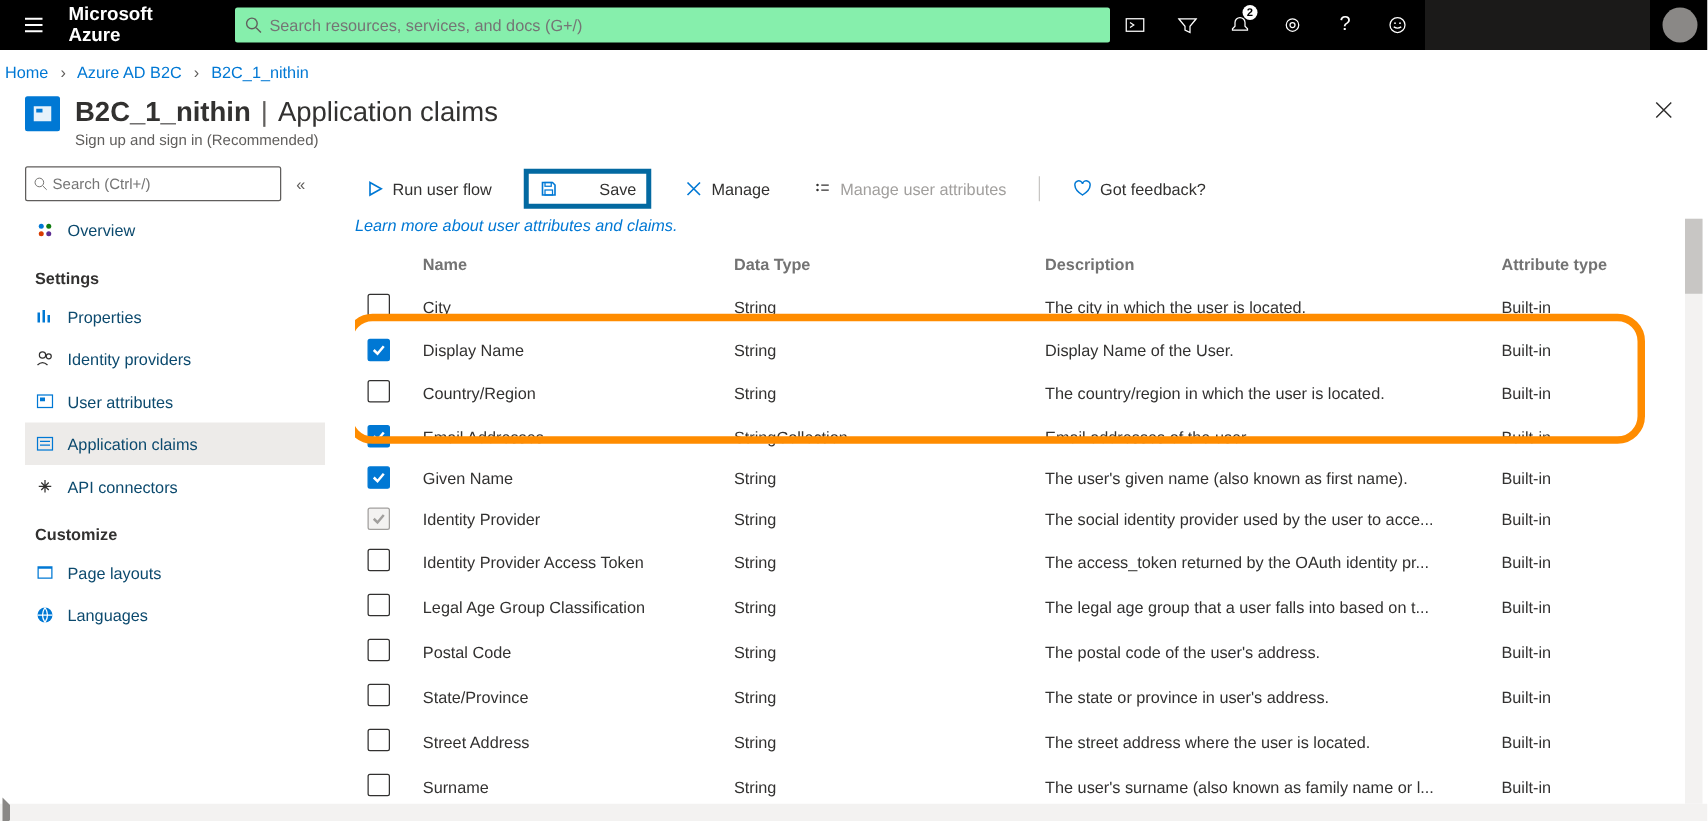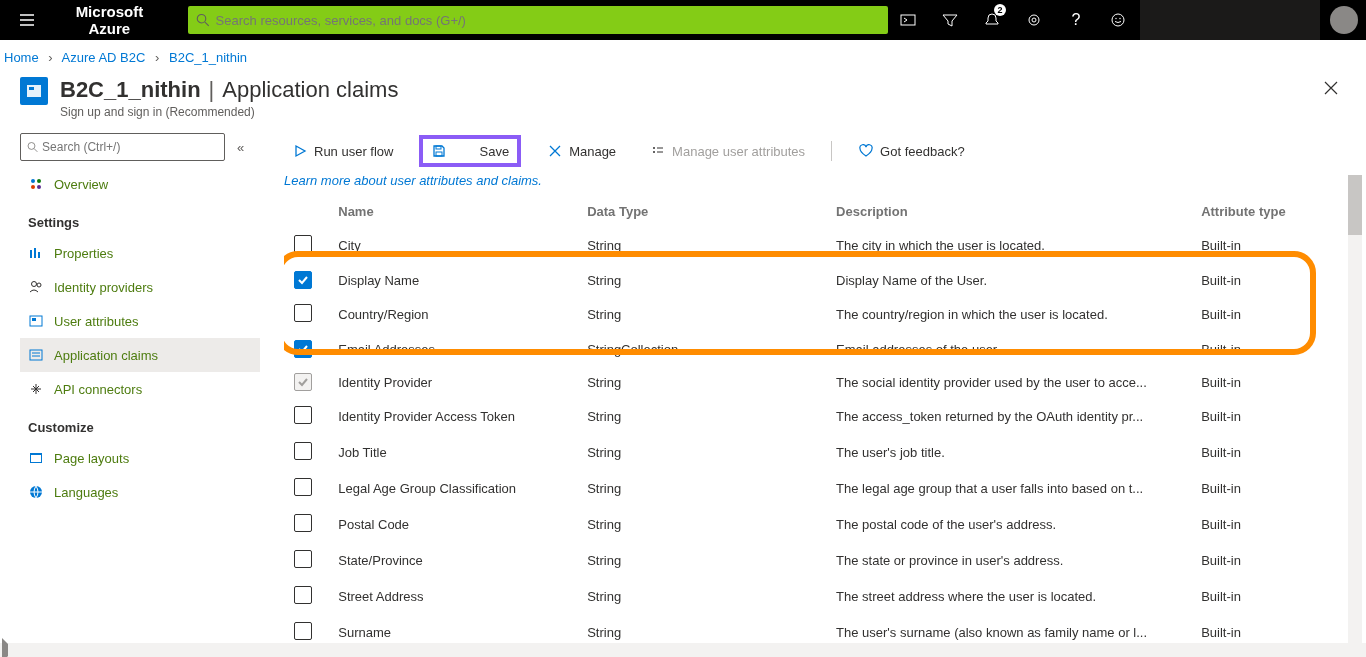--- a/index.html
+++ b/index.html
@@ -1,22 +1,22 @@
 <!DOCTYPE html>
 <html><head>
 <meta charset="utf-8">
 <style>
   * { box-sizing: border-box; margin: 0; padding: 0; }
   body { font-family: "Segoe UI", -apple-system, sans-serif; font-size: 13px; color: #323130; background: #fff; width: 1366px; height: 657px; overflow: hidden; position: relative; }
   
   
   .topbar { background: #000; color: #fff; height: 40px; display: flex; align-items: center; padding: 0 8px; }
   .hamburger { width: 40px; height: 40px; display: flex; align-items: center; justify-content: center; cursor: pointer; }
-  .brand { font-weight: 600; font-size: 15px; margin-left: 8px; margin-right: 24px; text-align: center; }
-  .searchbar { flex: 0 0 700px; background: #84cc16; height: 28px; border-radius: 2px; display: flex; align-items: center; padding: 0 8px; color: #605e5c; }
+  .brand { font-weight: 600; font-size: 15px; margin-left: 8px; margin-right: 24px; }
+  .searchbar { flex: 0 0 700px; background: #86efac; height: 28px; border-radius: 2px; display: flex; align-items: center; padding: 0 8px; color: #605e5c; }
   .searchbar input { border: none; outline: none; width: 100%; font-size: 13px; background: transparent; color: #323130; }
   .top-icons { margin-left: auto; display: flex; align-items: center; gap: 2px; }
   .top-icon { width: 40px; height: 40px; display: flex; align-items: center; justify-content: center; cursor: pointer; position: relative; }
   .badge { position: absolute; top: 4px; right: 6px; background: #fff; color: #000; border-radius: 50%; font-size: 9px; width: 12px; height: 12px; display: flex; align-items: center; justify-content: center; font-weight: bold; }
   .avatar { width: 28px; height: 28px; background: #8a8886; border-radius: 50%; margin-left: 8px; }
   .acct-strip { width: 180px; height: 40px; background: #1b1a19; }
 
   
   .breadcrumb { padding: 10px 20px 4px 4px; font-size: 13px; }
   .breadcrumb a { color: #0078d4; text-decoration: none; cursor: pointer; }
@@ -31,32 +31,32 @@
   .title-subtitle { color: #605e5c; font-size: 12px; margin-top: 2px; }
   .close-btn { margin-left: auto; font-size: 16px; cursor: pointer; padding: 4px 8px; }
 
   
   .body-row { display: flex; padding: 0 20px; height: 530px; }
   .sidebar { width: 240px; flex: none; border-right: none; }
   .side-search { border: 1px solid #605e5c; border-radius: 2px; height: 28px; display: flex; align-items: center; padding: 0 6px; margin: 6px 0; width: 205px; }
   .side-search input { border: none; outline: none; width: 100%; font-size: 12px; }
   .collapse { display: inline-flex; margin-left: 12px; color: #605e5c; cursor: pointer; }
   .side-search-row { display: flex; align-items: center; }
-  .nav-item { display: flex; align-items: center; height: 34px; padding: 0 8px; gap: 10px; cursor: pointer; font-size: 13px; color: #4d7c0f; }
+  .nav-item { display: flex; align-items: center; height: 34px; padding: 0 8px; gap: 10px; cursor: pointer; font-size: 13px; color: #0c4a6e; }
   .nav-item.selected { background: #edebe9; }
   .nav-group { font-weight: 600; color: #323130; padding: 14px 8px 6px; font-size: 13px; }
   .nav-icon { width: 16px; height: 16px; display: inline-flex; align-items: center; justify-content: center; }
 
   
   .content { flex: 1; display: flex; flex-direction: column; padding-left: 24px; position: relative; justify-content: flex-end; }
   .toolbar { display: flex; align-items: center; height: 40px; gap: 18px; margin-top: 4px; }
   .tbtn { display: flex; align-items: center; gap: 6px; cursor: pointer; font-size: 13px; color: #323130; padding: 4px 8px; }
   .tbtn.disabled { color: #a19f9d; }
   .tbtn .ticon { width: 16px; height: 16px; display: inline-flex; align-items: center; justify-content: center; }
-  .tbtn.save-hl { border: 4px solid #8b5cf6; gap: 32px; }
+  .tbtn.save-hl { border: 4px solid #0369a1; gap: 32px; }
   .vdiv { width: 1px; height: 20px; background: #c8c6c4; }
   .learnmore { color: #0078d4; font-size: 13px; margin: 2px 0 8px; cursor: pointer; font-style: italic; }
 
   
   .table-wrap { flex: 1; overflow: auto; position: relative; }
   table { width: 100%; border-collapse: collapse; font-size: 13px; }
   th { text-align: left; font-weight: 700; padding: 8px 10px; color: #737373; }
   td { padding: 7px 10px; color: #323130; border-top: 1px solid transparent; }
   .chk { width: 18px; height: 18px; border: 1px solid #323130; border-radius: 2px; display: inline-flex; align-items: center; justify-content: center; cursor: pointer; }
   .chk.checked { background: #0078d4; border-color: #0078d4; }
@@ -351,46 +351,50 @@
                   <svg width="12" height="12" viewBox="0 0 12 12">
                     <path d="M2 6l3 3 5-6" stroke="#fff" stroke-width="2" fill="none"></path>
                   </svg>
                 </span></td>
               <td class="name-col">Email Addresses</td>
               <td class="type-col">StringCollection</td>
               <td class="desc-col">Email addresses of the user.</td>
               <td class="attr-col">Built-in</td>
             </tr>
             <tr>
+              <td class="chk-col"><span class="chk checked">
+                  <svg width="12" height="12" viewBox="0 0 12 12">
+                    <path d="M2 6l3 3 5-6" stroke="#fff" stroke-width="2" fill="none"></path>
+                  </svg>
+                </span></td>
+              <td class="name-col">Given Name</td>
+              <td class="type-col">String</td>
+              <td class="desc-col">The user's given name (also known as first name).</td>
+              <td class="attr-col">Built-in</td>
+            </tr>
+            <tr>
               <td class="chk-col"><span class="chk disabled">
                   <svg width="12" height="12" viewBox="0 0 12 12">
                     <path d="M2 6l3 3 5-6" stroke="#a19f9d" stroke-width="2" fill="none"></path>
                   </svg>
                 </span></td>
               <td class="name-col">Identity Provider</td>
               <td class="type-col">String</td>
               <td class="desc-col">The social identity provider used by the user to acce...</td>
               <td class="attr-col">Built-in</td>
             </tr>
             <tr>
               <td class="chk-col"><span class="chk"></span></td>
               <td class="name-col">Identity Provider Access Token</td>
               <td class="type-col">String</td>
               <td class="desc-col">The access_token returned by the OAuth identity pr...</td>
               <td class="attr-col">Built-in</td>
             </tr>
             <tr>
               <td class="chk-col"><span class="chk"></span></td>
-              <td class="name-col">Job Title</td>
-              <td class="type-col">String</td>
-              <td class="desc-col">The user's job title.</td>
-              <td class="attr-col">Built-in</td>
-            </tr>
-            <tr>
-              <td class="chk-col"><span class="chk"></span></td>
               <td class="name-col">Legal Age Group Classification</td>
               <td class="type-col">String</td>
               <td class="desc-col">The legal age group that a user falls into based on t...</td>
               <td class="attr-col">Built-in</td>
             </tr>
             <tr>
               <td class="chk-col"><span class="chk"></span></td>
               <td class="name-col">Postal Code</td>
               <td class="type-col">String</td>
               <td class="desc-col">The postal code of the user's address.</td>

